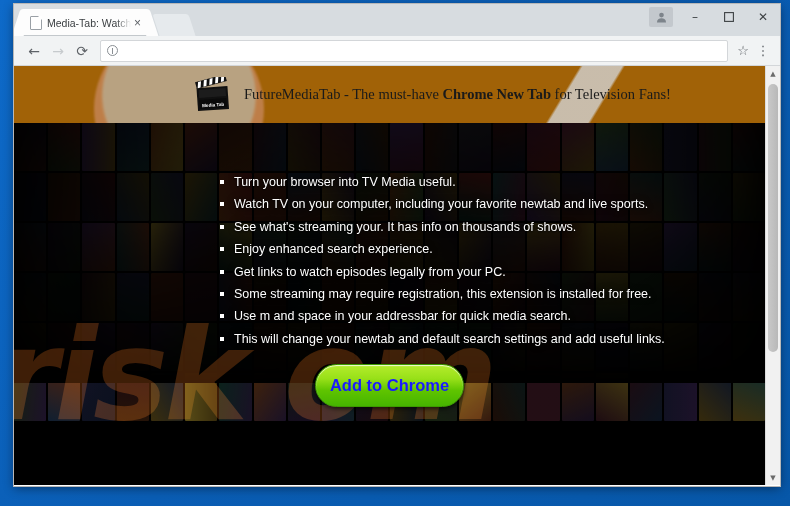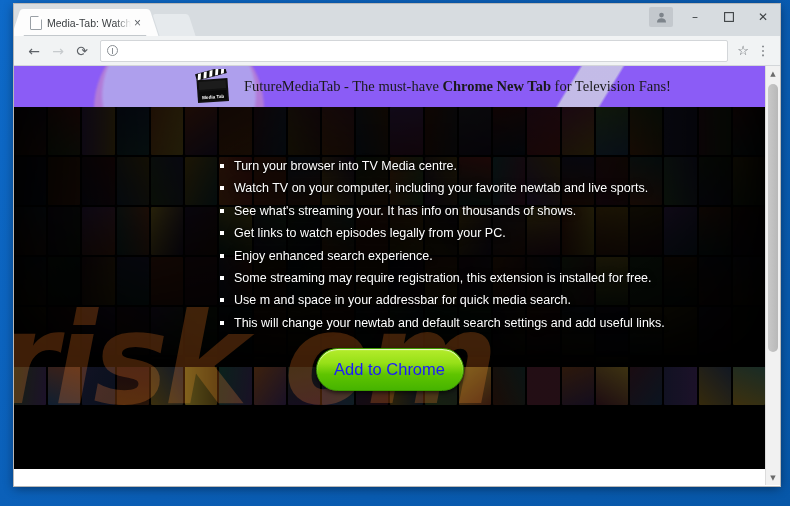--- a/index.html
+++ b/index.html
@@ -141,22 +141,22 @@
   }
   #page {
     position: absolute; inset: 0 15px 0 0;
     background: #ffffff;
     overflow: hidden;
   }
 
   
   #site-header {
     position: relative;
-    height: 41px;
-    background: #8b5cf6;
+    height: 57px;
+    background: #a16207;
     display: flex; align-items: center;
     padding-left: 178px;
     overflow: hidden;
   }
   #site-header .wm-circle{
     position:absolute; left:80px; top:-42px;
     width:170px; height:170px; border-radius:50%;
     background: radial-gradient(circle at 50% 42%, rgba(205,215,230,.55) 0 58%, rgba(235,170,170,.40) 60% 72%, rgba(255,255,255,0) 74%);
     filter: blur(1px);
   }
@@ -247,21 +247,21 @@
   #cta-wrap { text-align: center; margin-top: 14px; }
   #cta {
     display: inline-block;
     padding: 0 14px;
     min-width: 148px;
     height: 43px; line-height: 41px;
     border-radius: 22px;
     background: linear-gradient(180deg,#b5ec2c 0%,#97e018 34%,#5fc400 62%,#46b400 100%);
     border: 1px solid #3d9b00;
     box-shadow: inset 0 1px 1px rgba(255,255,255,.8), 0 2px 4px rgba(0,0,0,.6);
-    font-size: 16.5px; font-weight: 400;
+    font-size: 16.5px; font-weight: 700;
     color: #1a1aff;
     text-align: center;
     cursor: pointer;
   }
 
   
   #scrollbar {
     position: absolute; right: 0; top: 0; bottom: 0;
     width: 15px; background: #f1f1f1;
     border-left: 1px solid #dcdcdc;
@@ -507,25 +507,25 @@
               <i style="background: linear-gradient(90deg, rgb(47, 47, 92), rgb(76, 47, 110)); opacity: 0.61;"></i>
               <i style="background: linear-gradient(47deg, rgb(106, 84, 24), rgb(26, 43, 77)); opacity: 0.81;"></i>
               <i style="background: linear-gradient(22deg, rgb(106, 84, 24), rgb(31, 74, 74)); opacity: 0.93;"></i>
             </div>
           <div id="collage-fade"></div>
           <div id="watermark">risk  om</div>
 
           <div id="hero-inner">
 
             <ul id="feature-list">
-                <li>Turn your browser into TV Media centre.</li>
+                <li>Turn your browser into TV Media useful.</li>
                 <li>Watch TV on your computer, including your favorite newtab and live sports.</li>
                 <li>See what's streaming your. It has info on thousands of shows.</li>
+                <li>Enjoy enhanced search experience.</li>
                 <li>Get links to watch episodes legally from your PC.</li>
-                <li>Enjoy enhanced search experience.</li>
                 <li>Some streaming may require registration, this extension is installed for free.</li>
                 <li>Use m and space in your addressbar for quick media search.</li>
                 <li>This will change your newtab and default search settings and add useful links.</li>
               </ul>
 
             <div id="cta-wrap">
               <div id="cta">Add to Chrome</div>
             </div>
           </div>
         </div>

